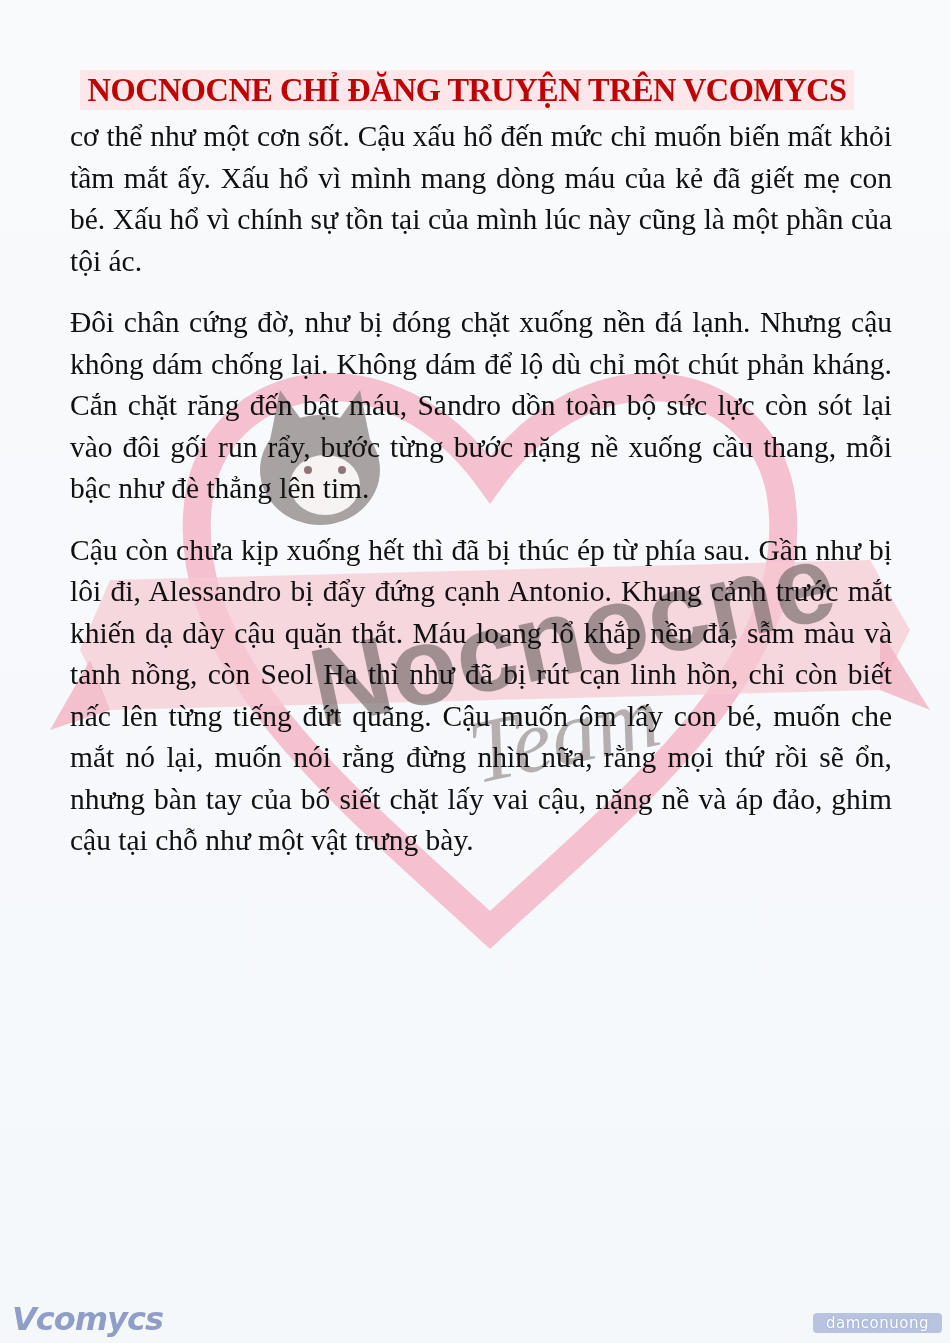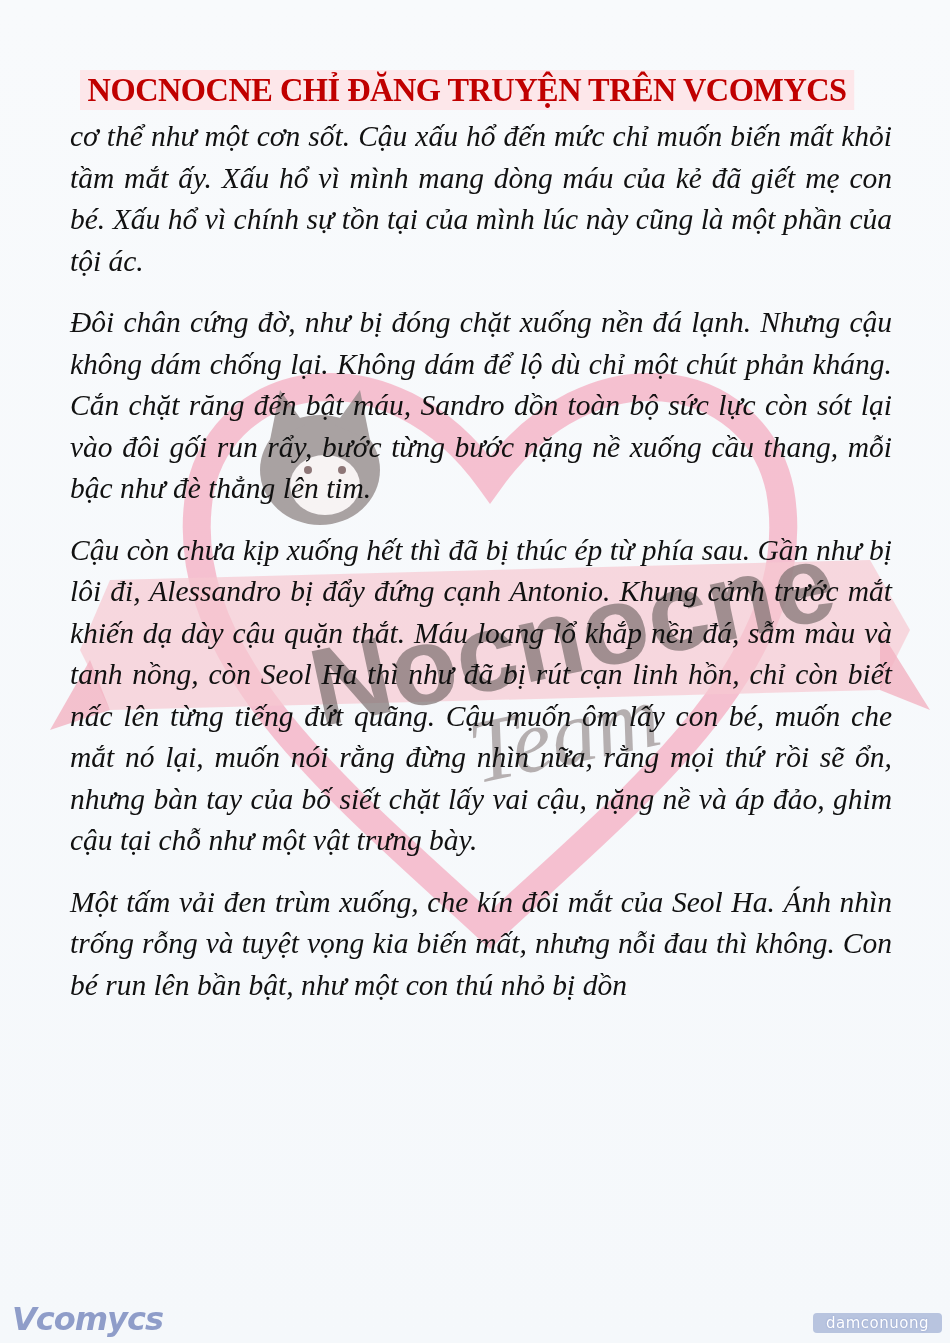--- a/index.html
+++ b/index.html
@@ -52,21 +52,20 @@
     }
     .content {
       position: absolute;
       left: 70px;
       top: 116px;
       width: 822px;
       z-index: 2;
       color: #111;
       font-size: 29.5px;
       line-height: 41.5px;
-      font-style: italic;
     }
     .para {
       margin: 0 0 20px 0;
       text-align: justify;
       text-align-last: left;
     }
     .footer-logo {
       position: absolute;
       left: 12px;
       top: 1300px;
@@ -119,18 +118,17 @@
     <text x="260" y="360" font-family="Liberation Sans, sans-serif" font-weight="bold" font-size="110" fill="#7d7070" opacity="0.7" transform="rotate(-12 440 330)">Nocnocne</text>
     <text x="420" y="450" font-family="Liberation Serif, serif" font-style="italic" font-size="90" fill="#8a7f7f" opacity="0.6" transform="rotate(-12 440 420)">Team</text>
   </svg>
 
   <div class="banner">NOCNOCNE CHỈ ĐĂNG TRUYỆN TRÊN VCOMYCS</div>
 
   <div class="content">
     <p class="para">cơ thể như một cơn sốt. Cậu xấu hổ đến mức chỉ muốn biến mất khỏi tầm mắt ấy. Xấu hổ vì mình mang dòng máu của kẻ đã giết mẹ con bé. Xấu hổ vì chính sự tồn tại của mình lúc này cũng là một phần của tội ác.</p>
     <p class="para">Đôi chân cứng đờ, như bị đóng chặt xuống nền đá lạnh. Nhưng cậu không dám chống lại. Không dám để lộ dù chỉ một chút phản kháng. Cắn chặt răng đến bật máu, Sandro dồn toàn bộ sức lực còn sót lại vào đôi gối run rẩy, bước từng bước nặng nề xuống cầu thang, mỗi bậc như đè thẳng lên tim.</p>
     <p class="para">Cậu còn chưa kịp xuống hết thì đã bị thúc ép từ phía sau. Gần như bị lôi đi, Alessandro bị đẩy đứng cạnh Antonio. Khung cảnh trước mắt khiến dạ dày cậu quặn thắt. Máu loang lổ khắp nền đá, sẫm màu và tanh nồng, còn Seol Ha thì như đã bị rút cạn linh hồn, chỉ còn biết nấc lên từng tiếng đứt quãng. Cậu muốn ôm lấy con bé, muốn che mắt nó lại, muốn nói rằng đừng nhìn nữa, rằng mọi thứ rồi sẽ ổn, nhưng bàn tay của bố siết chặt lấy vai cậu, nặng nề và áp đảo, ghim cậu tại chỗ như một vật trưng bày.</p>
-    <p class="para">Một tấm vải đen trùm xuống, che kín đôi mắt của Seol Ha. Ánh nhìn trống rỗng và tuyệt vọng kia biến mất, nhưng nỗi đau thì không. Con bé run lên bần bật, như một con thú nhỏ bị dồn</p>
   </div>
 
   <div class="footer-logo">Vcomycs</div>
   <div class="footer-tag">damconuong</div>
 </div>
 
 </body></html>

